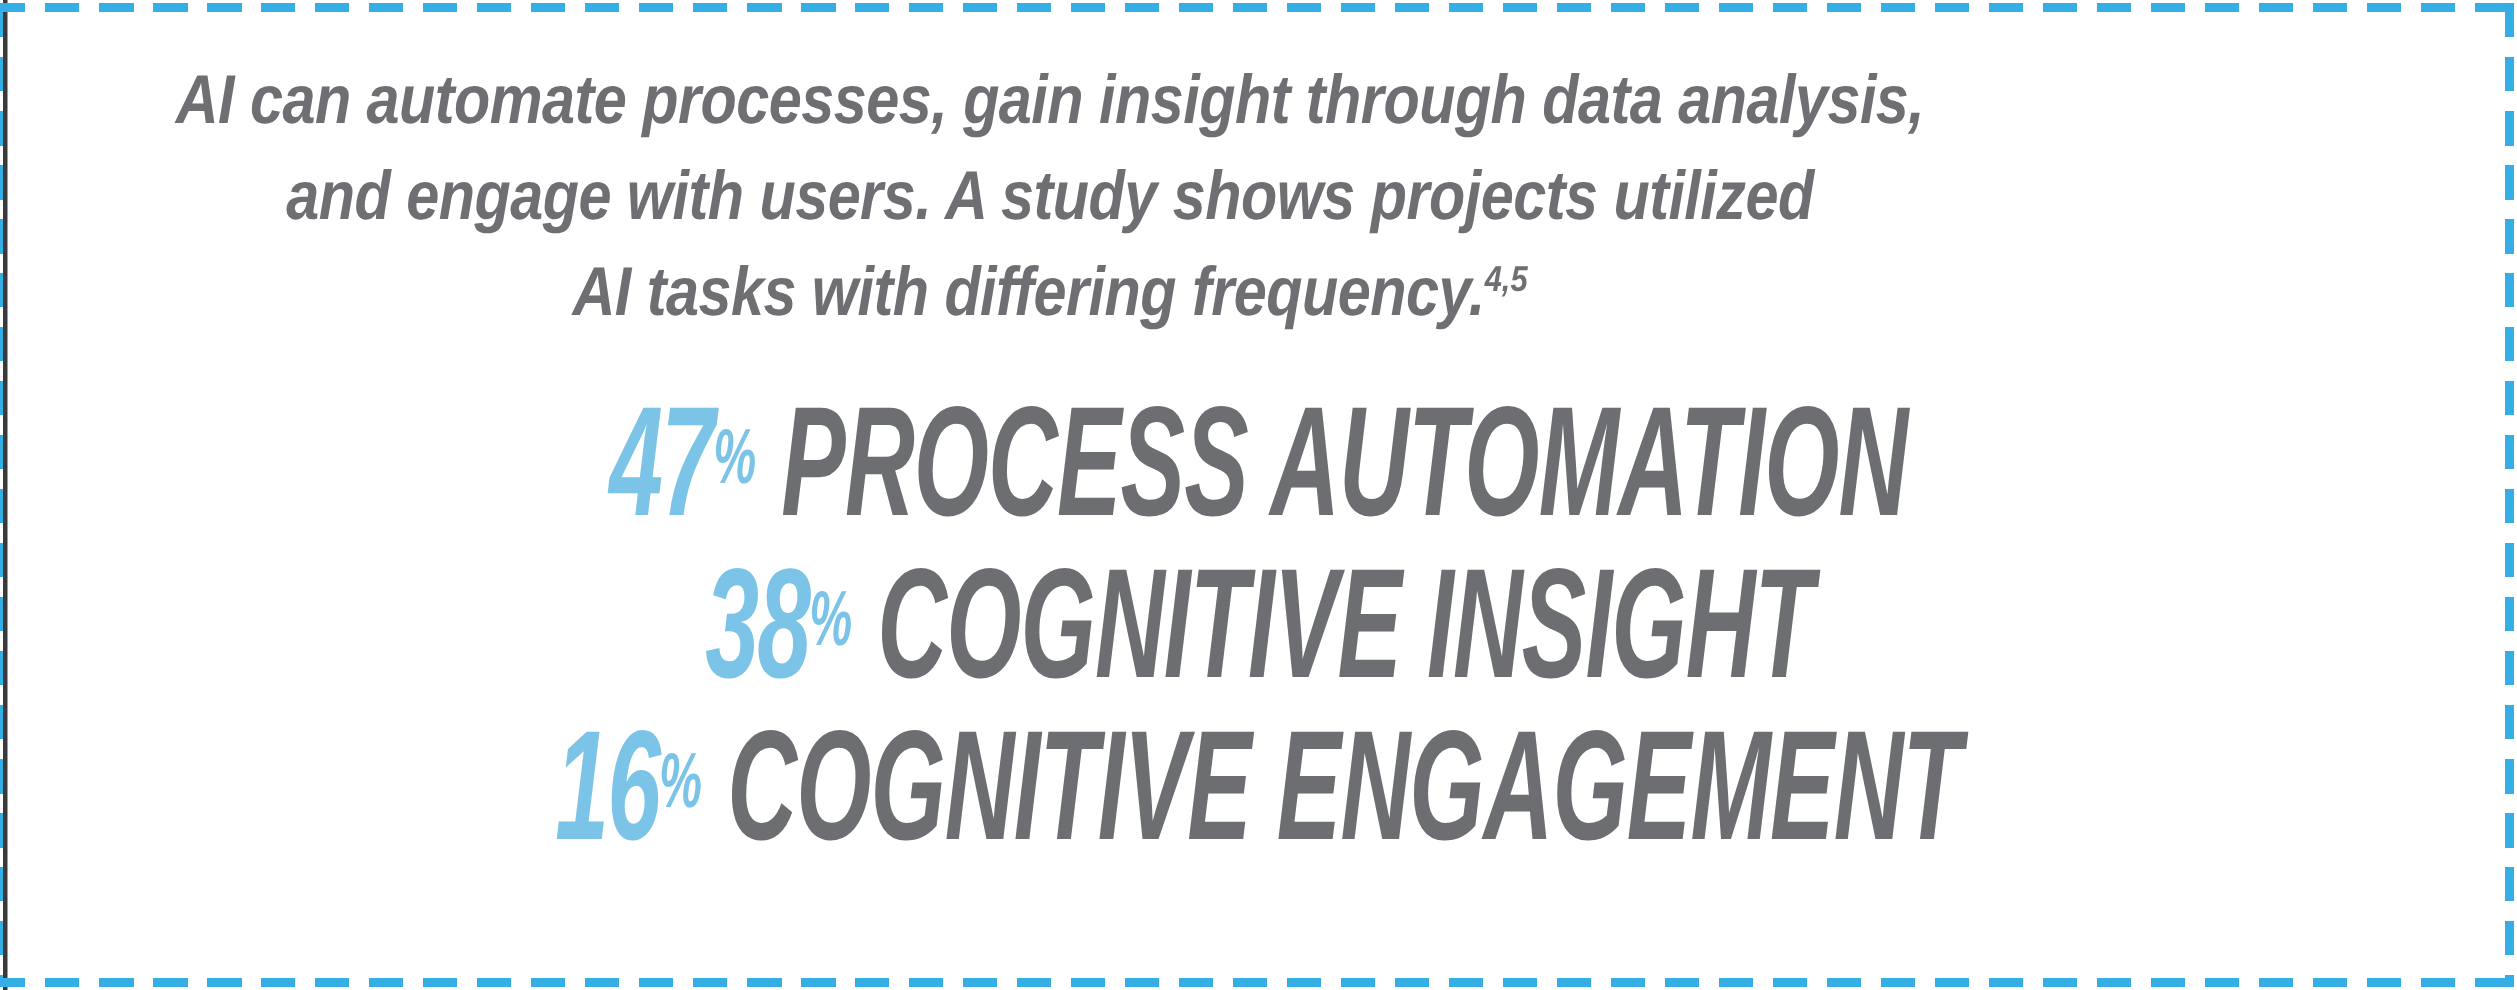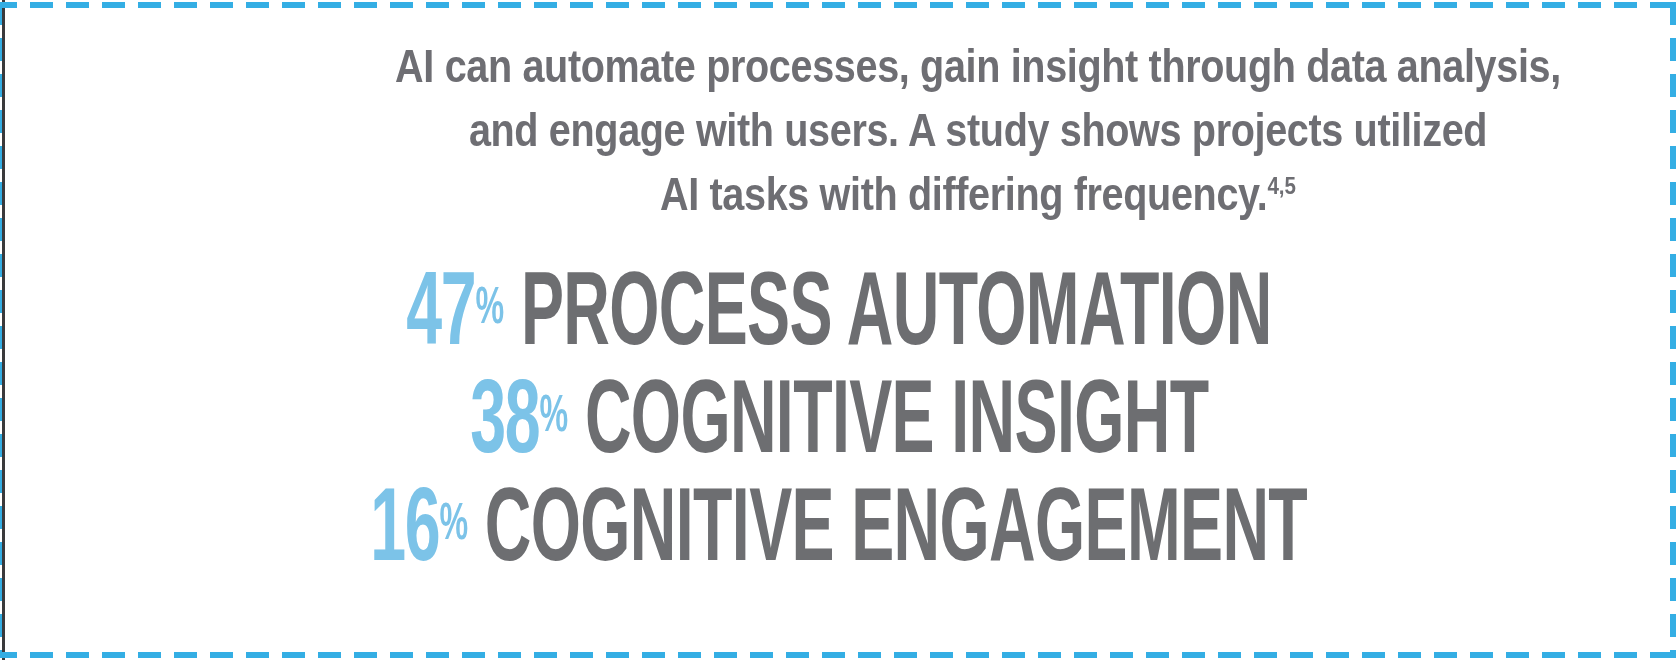--- a/index.html
+++ b/index.html
@@ -82,21 +82,22 @@
   }
 
   .content {
     position: absolute;
     left: 0;
     top: 0;
     width: 1678px;
     height: 660px;
     display: flex;
     flex-direction: column;
-    align-items: flex-end;
+    align-items: flex-start;
+    font-style: italic;
   }
 
   
   .headline {
     margin-top: 34px;
     width: 1400px;
     text-align: center;
     color: #6e6e73;
     font-family: "Liberation Sans Narrow", "Liberation Sans", sans-serif;
     font-weight: bold;

